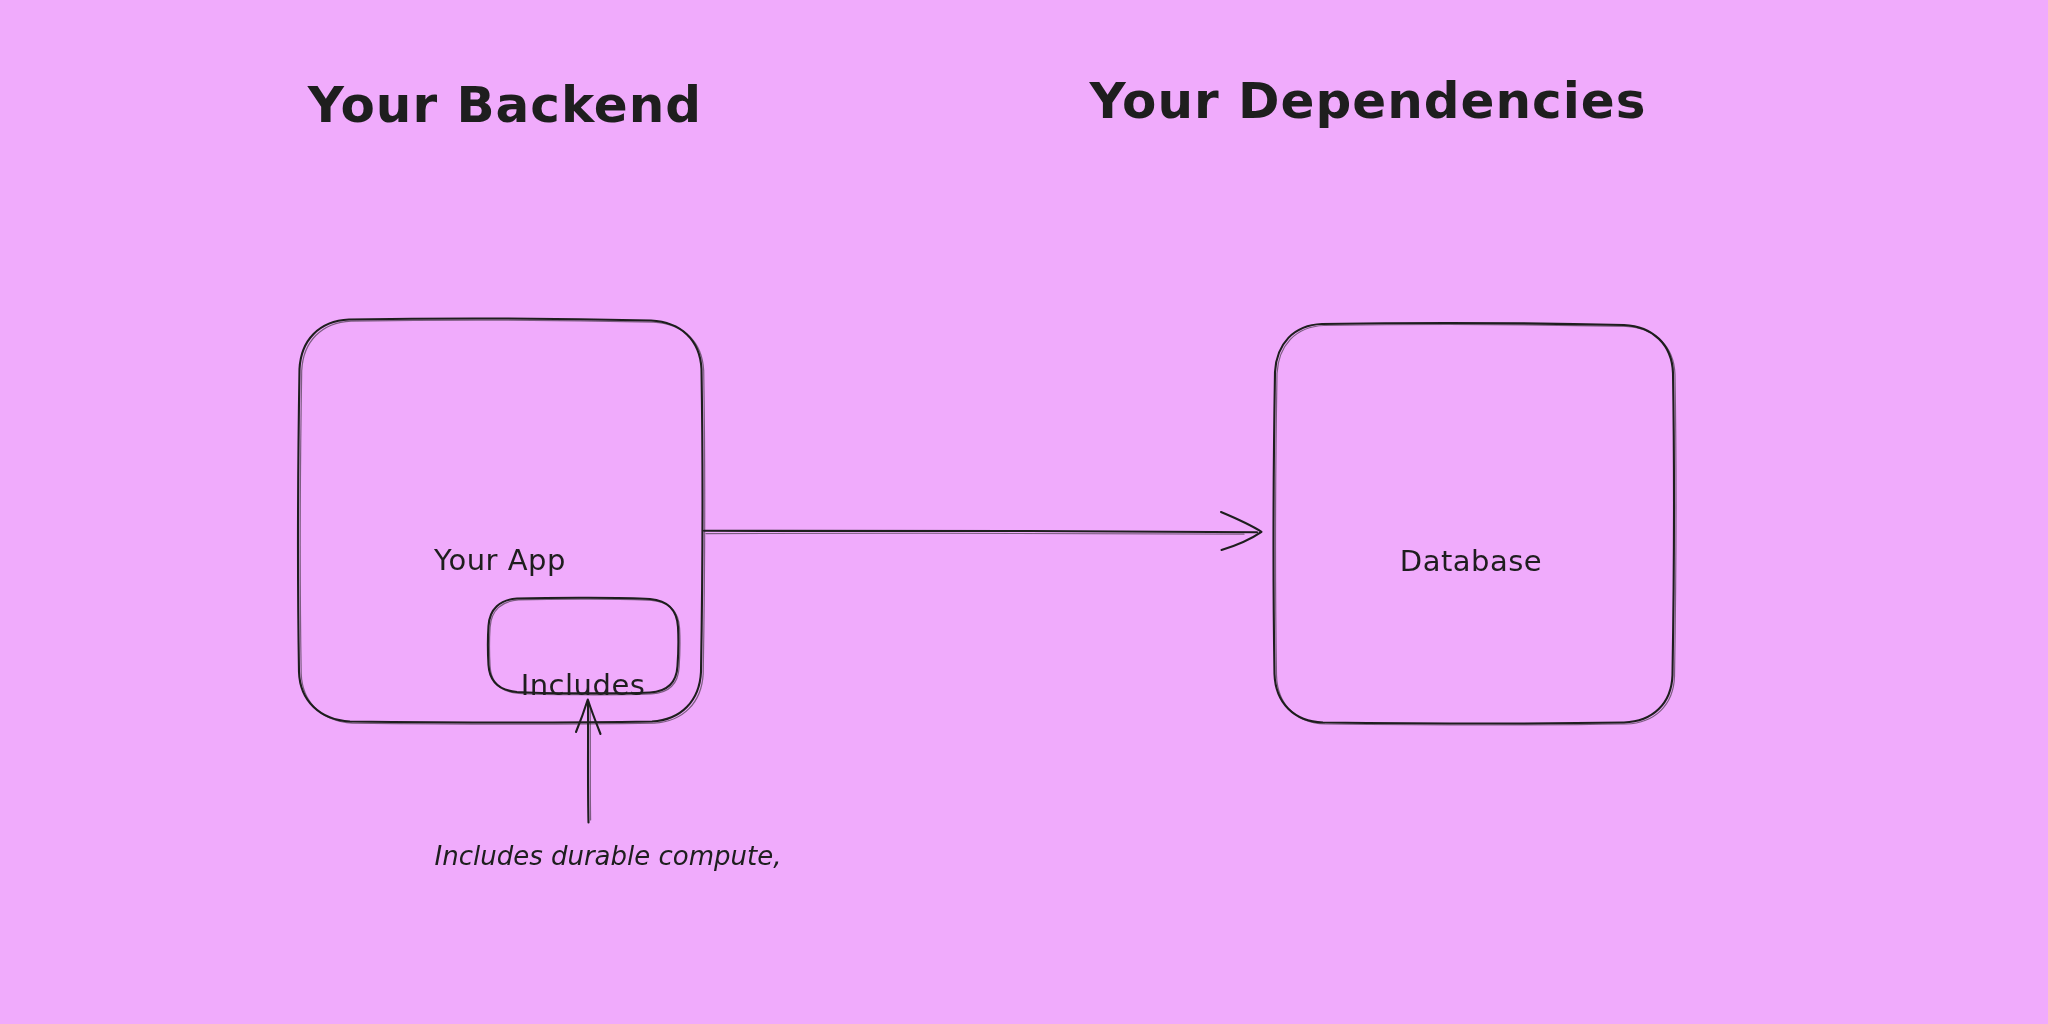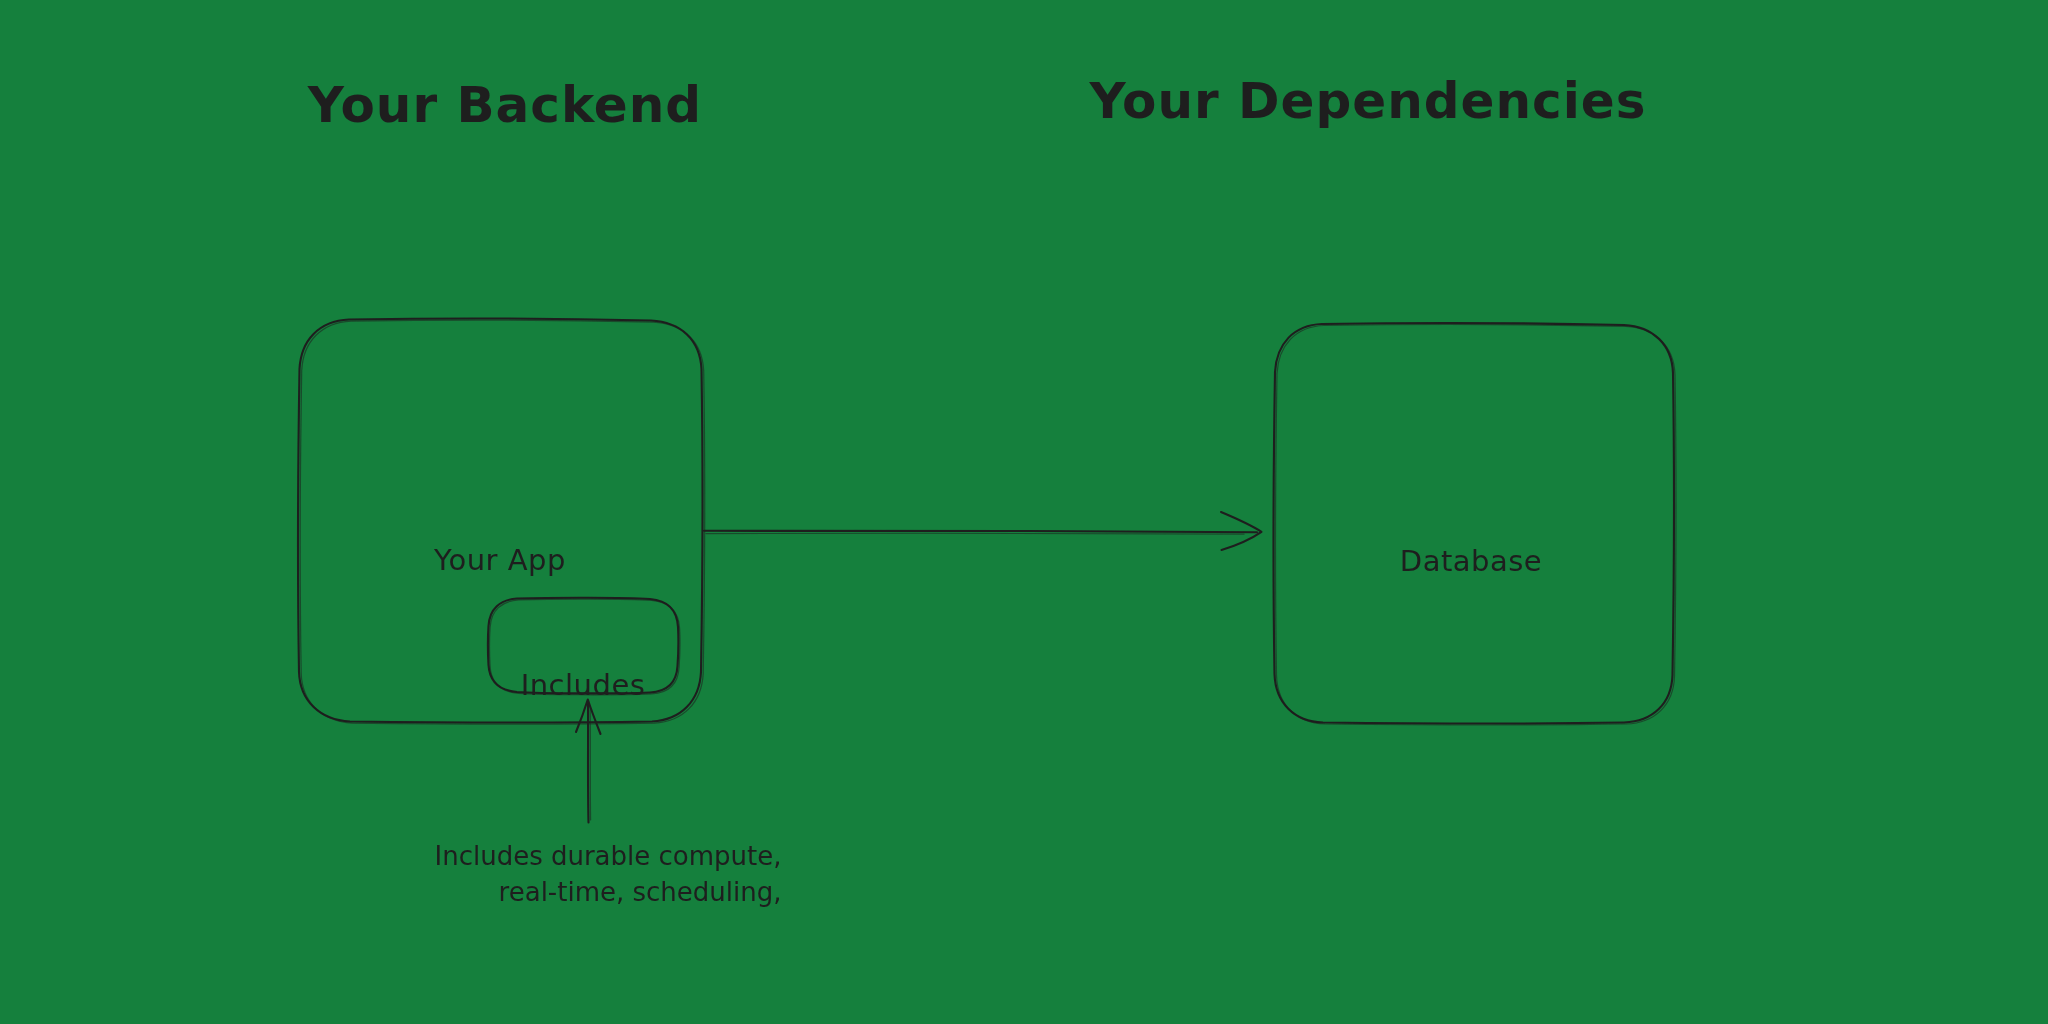--- a/index.html
+++ b/index.html
@@ -5,21 +5,21 @@
   html, body {
     margin: 0;
     padding: 0;
     background: #ffffff;
   }
   .canvas {
     position: relative;
     width: 2048px;
     height: 1024px;
     overflow: hidden;
-    background: #15803d;
+    background: #f0abfc;
     color: #1e1e1e;
     font-family: "DejaVu Sans", "Liberation Sans", sans-serif;
   }
   .strokes {
     position: absolute;
     left: 0;
     top: 0;
     width: 2048px;
     height: 1024px;
     fill: none;
@@ -49,24 +49,25 @@
     margin-top: 40px;
   }
   .label-your-app { left: 500px;  top: 520px; }
   .label-rivetkit { left: 583px;  top: 645px; }
   .label-database { left: 1471px; top: 521px; }
   .annotation {
     position: absolute;
     left: 608px;
     top: 838px;
     transform: translateX(-50%);
-    text-align: right;
+    text-align: left;
     font-size: 26px;
     line-height: 36px;
     white-space: nowrap;
+    font-style: italic;
   }
 </style>
 </head>
 <body>
 
 <div class="canvas">
 
   <svg class="strokes" viewBox="0 0 2048 1024" xmlns="http://www.w3.org/2000/svg">
 
     <g>
@@ -154,16 +155,15 @@
   <div class="heading heading-right">Your Dependencies</div>
 
   <div class="node-label label-your-app">Your App</div>
 
   <div class="node-label label-rivetkit">Includes</div>
 
   <div class="node-label label-database">Database</div>
 
   <div class="annotation">
     <div>Includes durable compute,</div>
-    <div>real-time, scheduling,</div>
   </div>
 
 </div>
 
 </body></html>

